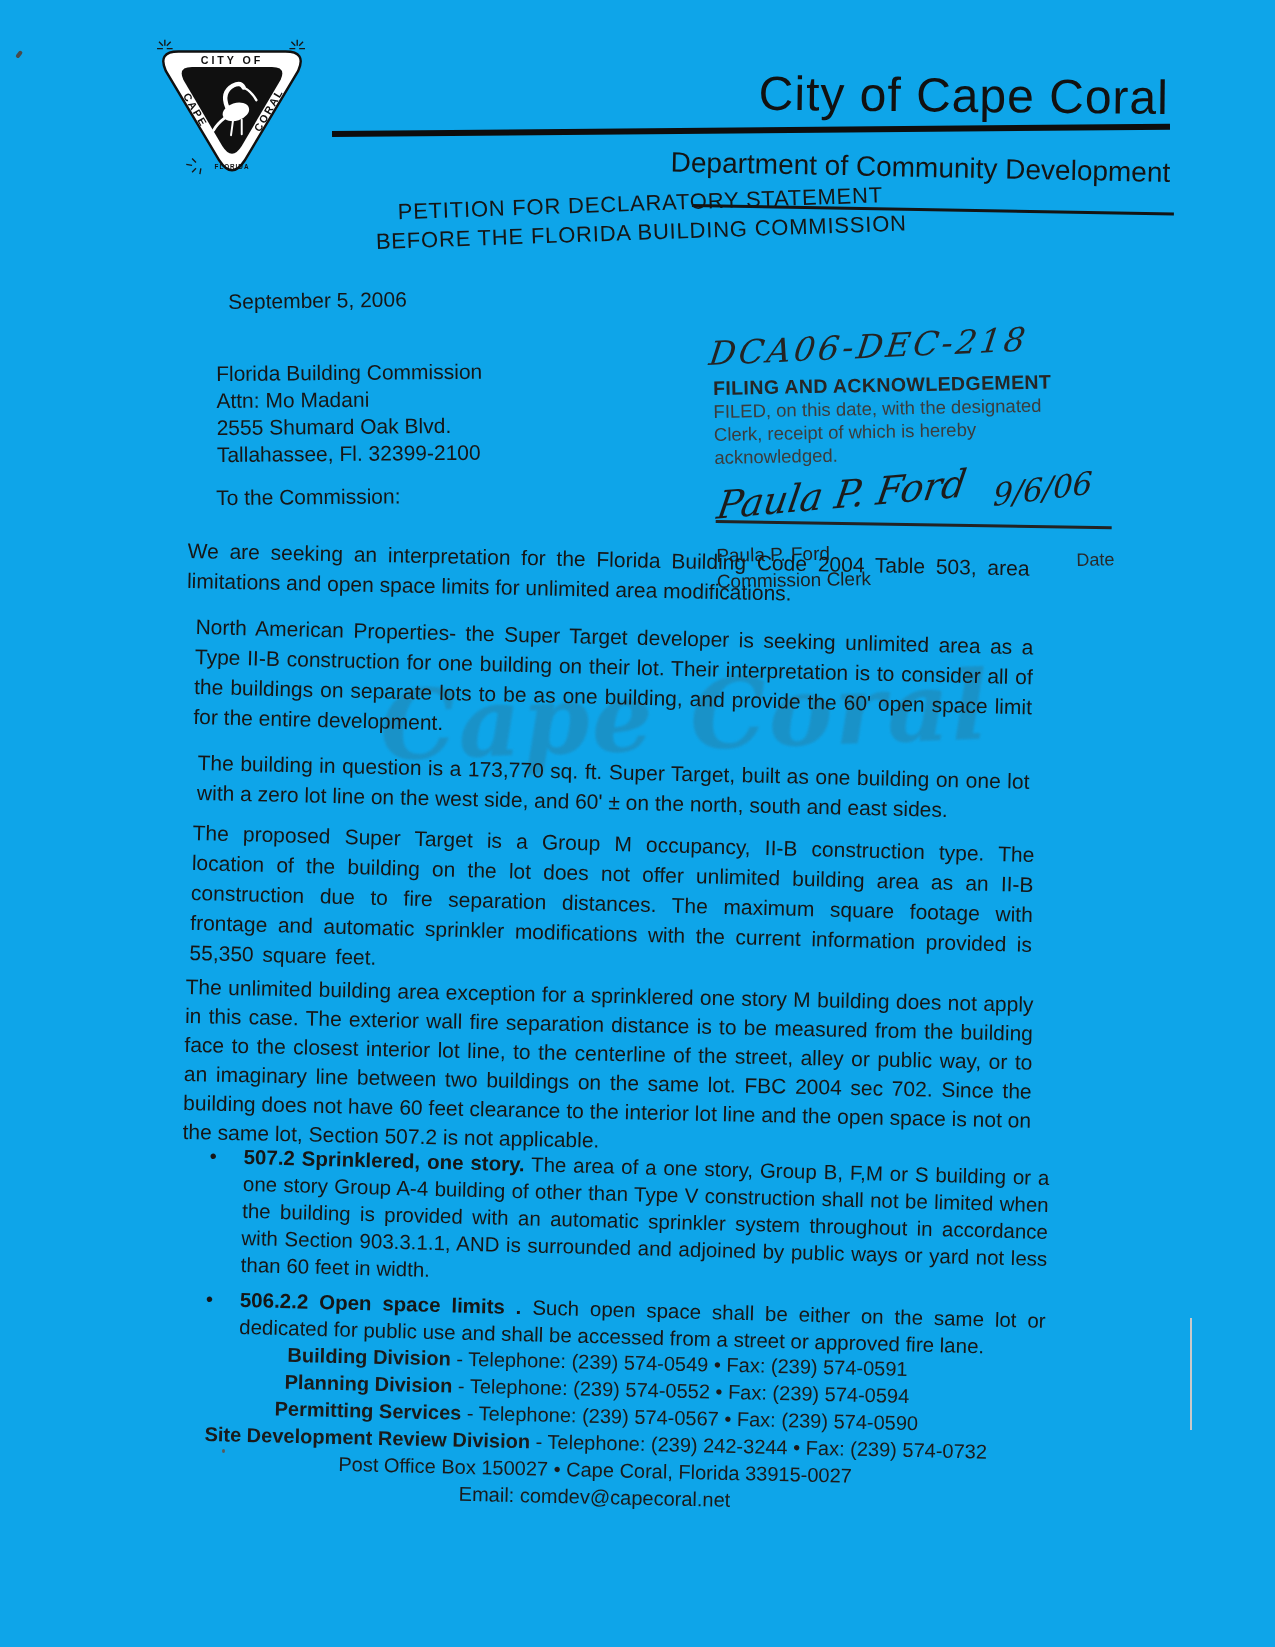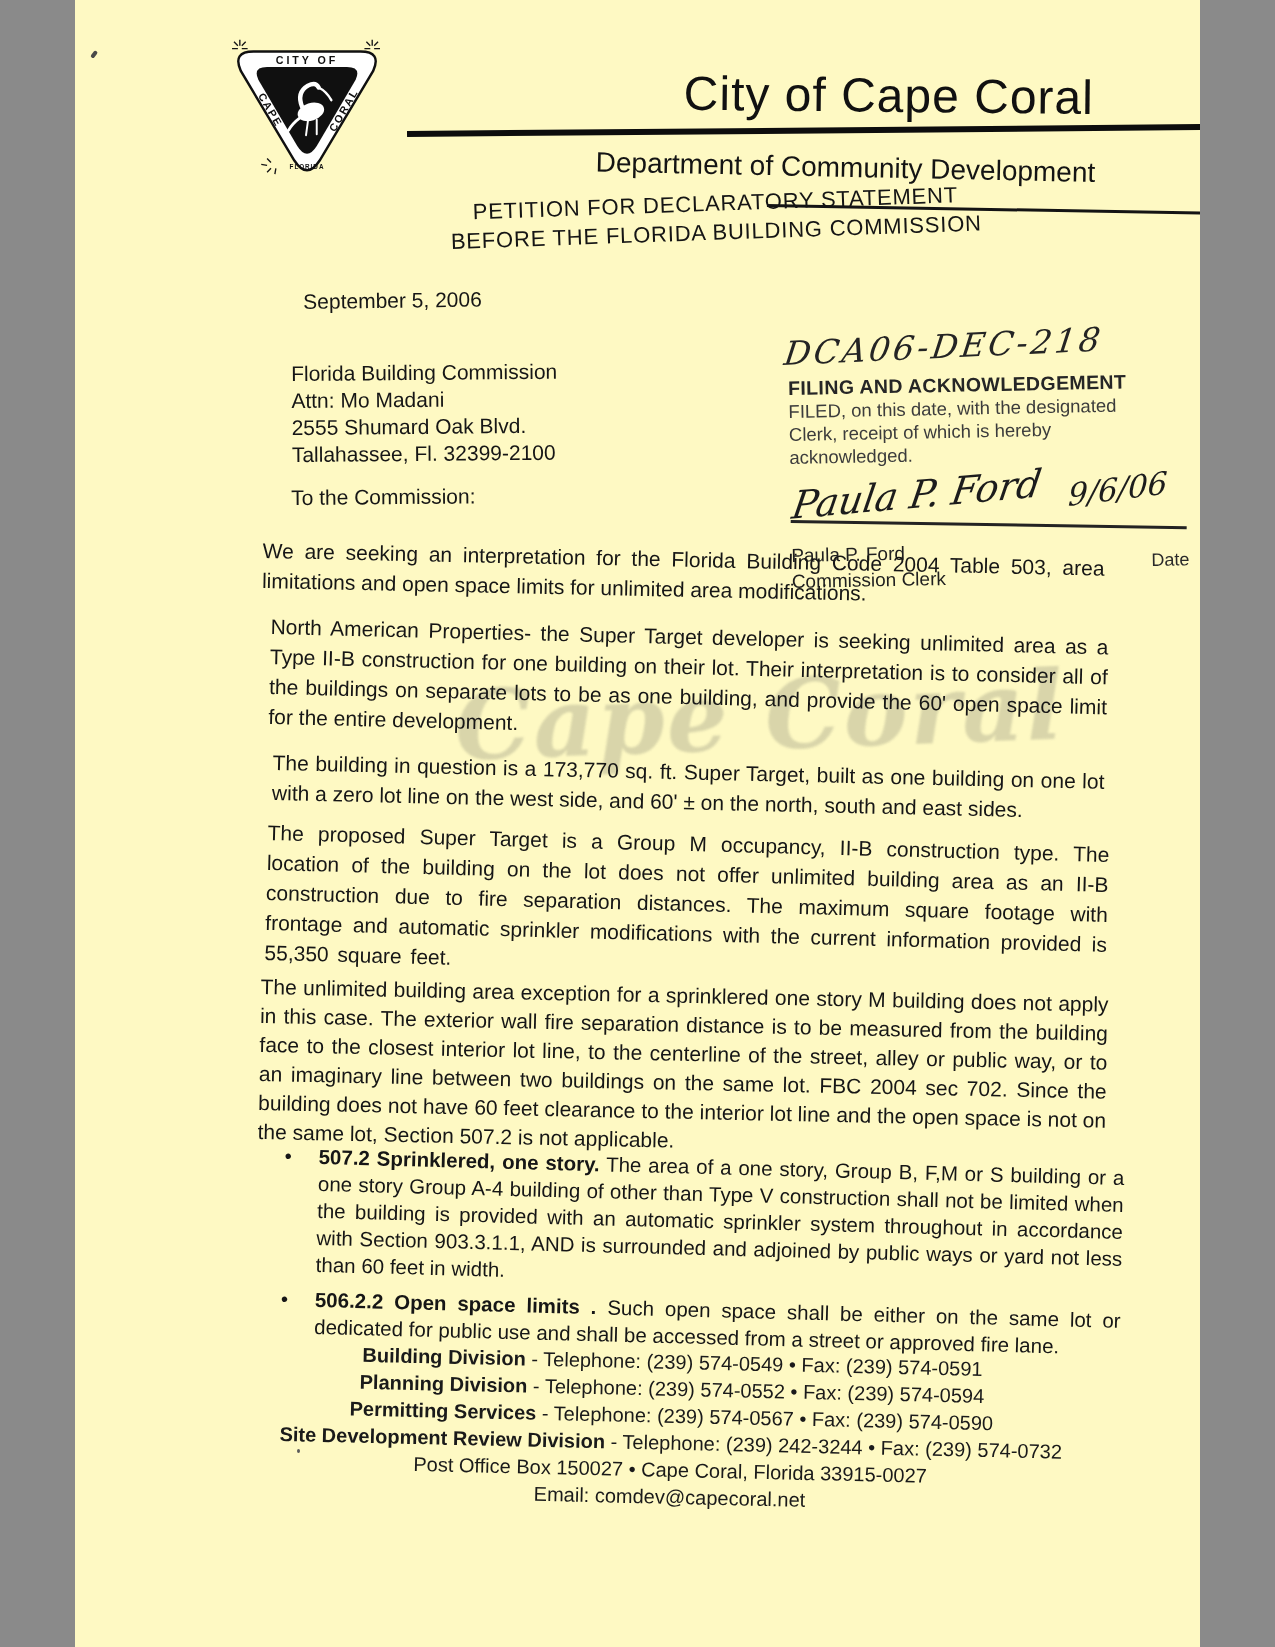--- a/index.html
+++ b/index.html
@@ -1,17 +1,17 @@
 <!DOCTYPE html>
 <html><head>
 <meta charset="utf-8">
 <style>
   html,body{margin:0;padding:0;background:#8a8a8a;}
   .page{
-    position:relative;width:1125px;height:1647px;background:#fef9c3;overflow:hidden;
+    position:relative;width:1275px;height:1647px;background:#0ea5e9;overflow:hidden;
     font-family:"Liberation Sans",sans-serif;color:#161616;margin:0 auto;
   }
   .page *{box-sizing:border-box;}
   .abs{position:absolute;transform-origin:left top;}
 
   
   .speck1{left:20px;top:50px;width:4px;height:8px;background:#4a4a4a;transform:rotate(38deg);border-radius:2px;}
   .speck2{left:222px;top:1449px;width:3px;height:4px;background:#5a5a5a;border-radius:50%;}
   .edge-line{left:1190px;top:1318px;width:2px;height:112px;background:#c9c9c9;}
 

